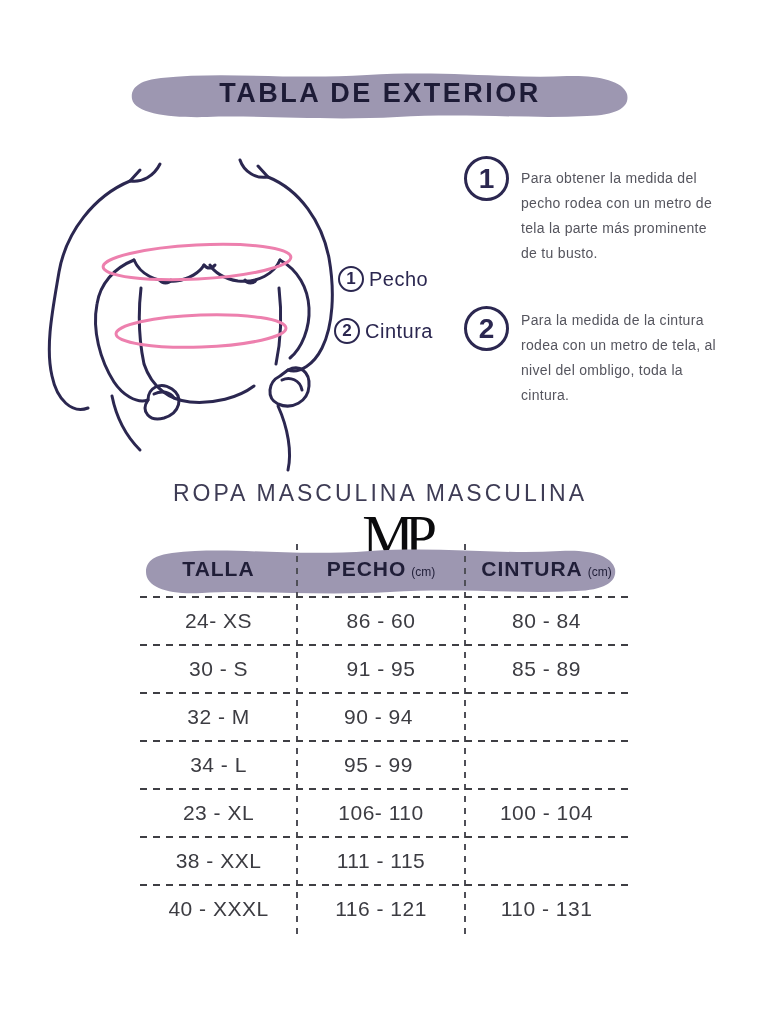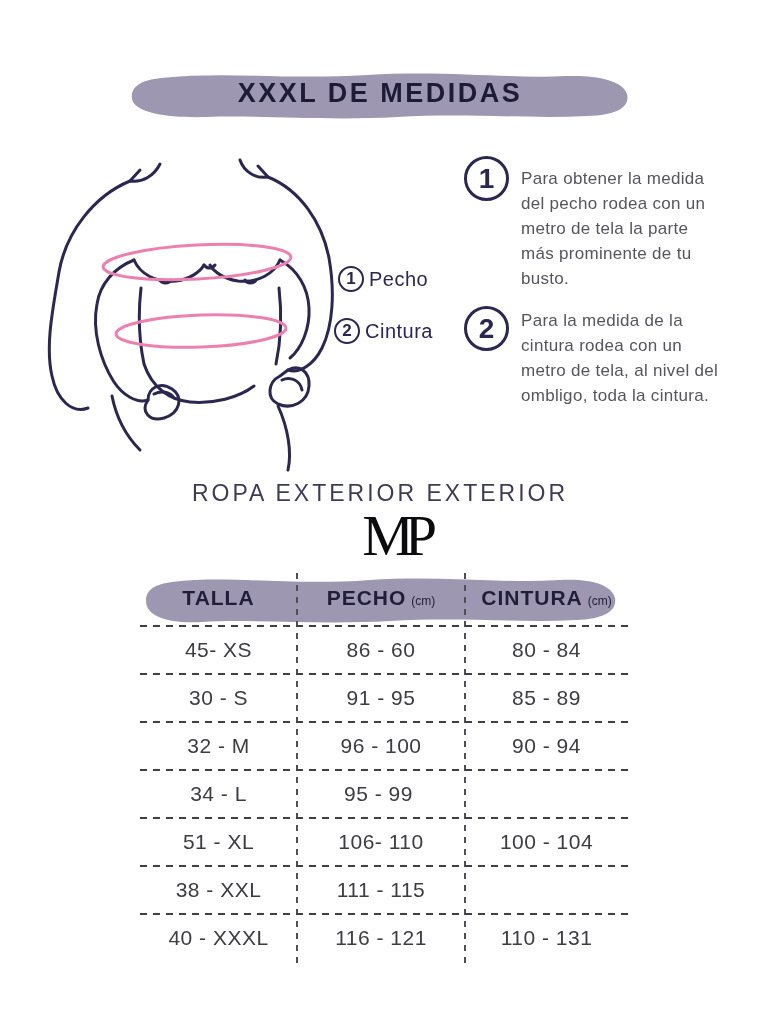--- a/index.html
+++ b/index.html
@@ -37,40 +37,40 @@
 
   
   .num-circle-lg {
     width:45px; height:45px; border:3px solid #2b2750; border-radius:50%;
     display:flex; align-items:center; justify-content:center;
     font-size:28px; font-weight:700; color:#2b2750; background:#fff;
   }
   .instr-circle-1 { left:464px; top:156px; }
   .instr-circle-2 { left:464px; top:306px; }
   .instr-text {
-    width:198px; font-size:17px; line-height:25px; letter-spacing:0.3px;
+    width:198px; font-size:14px; line-height:25px; letter-spacing:0.3px;
     color:#55555e;
   }
   .instr-text-1 { left:521px; top:166px; }
   .instr-text-2 { left:521px; top:308px; }
 
   
   .section-title {
     left:0; top:480px; width:100%; text-align:center;
     font-size:23px; letter-spacing:3px; color:#3e3c55; font-weight:400;
   }
   .brand-logo {
     left:0; top:506px; width:100%; text-align:center; padding-left:30px;
     font-family:"Liberation Serif", serif;
     font-size:58px; letter-spacing:-0.16em; color:#0b0b0d; font-weight:500;
     line-height:60px;
   }
 
   
-  .size-table { left:140px; top:573px; width:488px; height:400px; }
+  .size-table { left:140px; top:544px; width:488px; height:400px; }
   .header-blob { position:absolute; left:0; top:0; width:480px; height:50px; }
   .thead {
     position:absolute; left:0; top:0; width:488px; height:50px; display:flex;
     align-items:center;
   }
   .th { display:flex; align-items:baseline; justify-content:center;
         font-weight:700; color:#201e38; font-size:21px; letter-spacing:1px; }
   .th .unit { font-size:12px; font-weight:400; margin-left:5px; letter-spacing:0; }
   .col-1 { width:157px; } .col-2 { width:168px; } .col-3 { width:163px; }
 
@@ -94,21 +94,21 @@
 <body>
 
 <div class="page">
 
   <div class="abs title-wrap">
     <svg width="506" height="56" viewBox="0 0 506 56">
       <path fill="#9d97b1" d="M 34,10 C 100,3 160,12 240,7 C 320,2 380,11 440,8
         C 468,7 496,12 500,26 C 503,38 492,47 460,48 C 400,51 340,45 270,49
         C 200,53 130,47 80,49 C 45,50 8,46 5,31 C 3,19 14,12 34,10 Z"></path>
     </svg>
-    <div class="title-text">XXXL DE MEDIDAS</div>
+    <div class="title-text">TABLA DE EXTERIOR</div>
   </div>
 
   <svg class="abs torso" width="365" height="330" viewBox="0 0 365 330">
     <g stroke="#2b2750" stroke-width="3" fill="none" stroke-linecap="round" stroke-linejoin="round">
       <path d="M120,16 C114,28 102,35 90,33 L100,22"></path>
       <path d="M200,12 C204,24 216,31 228,29 L218,18"></path>
       <path d="M90,33 C54,48 26,84 19,124 C13,160 5,198 12,228 C17,252 32,266 48,260"></path>
       <path d="M94,112 C74,120 60,136 57,156 C52,182 60,212 74,234 C82,246 96,256 108,252"></path>
       <path d="M108,252 C100,264 110,274 124,270 C140,265 144,249 132,241 C120,233 108,240 108,252 Z"></path>
       <path d="M114,246 C122,242 130,244 134,250"></path>
@@ -140,21 +140,21 @@
     <span class="num-circle-sm">2</span>
     <span class="lbl">Cintura</span>
   </div>
 
   <div class="abs num-circle-lg instr-circle-1">1</div>
   <div class="abs instr-text instr-text-1">Para obtener la medida del pecho rodea con un metro de tela la parte más prominente de tu busto.</div>
 
   <div class="abs num-circle-lg instr-circle-2">2</div>
   <div class="abs instr-text instr-text-2">Para la medida de la cintura rodea con un metro de tela, al nivel del ombligo, toda la cintura.</div>
 
-  <div class="abs section-title">ROPA EXTERIOR EXTERIOR</div>
+  <div class="abs section-title">ROPA MASCULINA MASCULINA</div>
   <div class="abs brand-logo">MP</div>
 
   <div class="abs size-table">
     <svg class="header-blob" width="480" height="50" viewBox="0 0 480 50">
       <path fill="#9d97b1" d="M 32,9 C 90,2 150,13 230,7 C 300,2 360,11 420,7
         C 448,5 472,11 475,25 C 477,37 466,46 436,47 C 380,50 320,44 250,48
         C 180,52 110,46 62,49 C 30,51 6,44 6,28 C 6,16 16,11 32,9 Z"></path>
     </svg>
 
     <div class="thead">
@@ -170,44 +170,43 @@
         <span class="unit">(cm)</span>
       </div>
     </div>
 
     <div class="vline vline-1"></div>
     <div class="vline vline-2"></div>
     <div class="hsep hsep-header"></div>
 
     <div class="tbody">
       <div class="tr">
-        <div class="td col-1">45- XS</div>
+        <div class="td col-1">24- XS</div>
         <div class="td col-2">86 - 60</div>
         <div class="td col-3">80 - 84</div>
       </div>
       <div class="hsep"></div>
       <div class="tr">
         <div class="td col-1">30 - S</div>
         <div class="td col-2">91 - 95</div>
         <div class="td col-3">85 - 89</div>
       </div>
       <div class="hsep"></div>
       <div class="tr">
         <div class="td col-1">32 - M</div>
-        <div class="td col-2">96 - 100</div>
         <div class="td col-3">90 - 94</div>
       </div>
       <div class="hsep"></div>
       <div class="tr">
         <div class="td col-1">34 - L</div>
         <div class="td col-3">95 - 99</div>
       </div>
       <div class="hsep"></div>
       <div class="tr">
-        <div class="td col-1">51 - XL</div>
+        <div class="td col-1">23 - XL</div>
         <div class="td col-2">106- 110</div>
         <div class="td col-3">100 - 104</div>
       </div>
       <div class="hsep"></div>
       <div class="tr">
         <div class="td col-1">38 - XXL</div>
         <div class="td col-2">111 - 115</div>
       </div>
       <div class="hsep"></div>
       <div class="tr">

